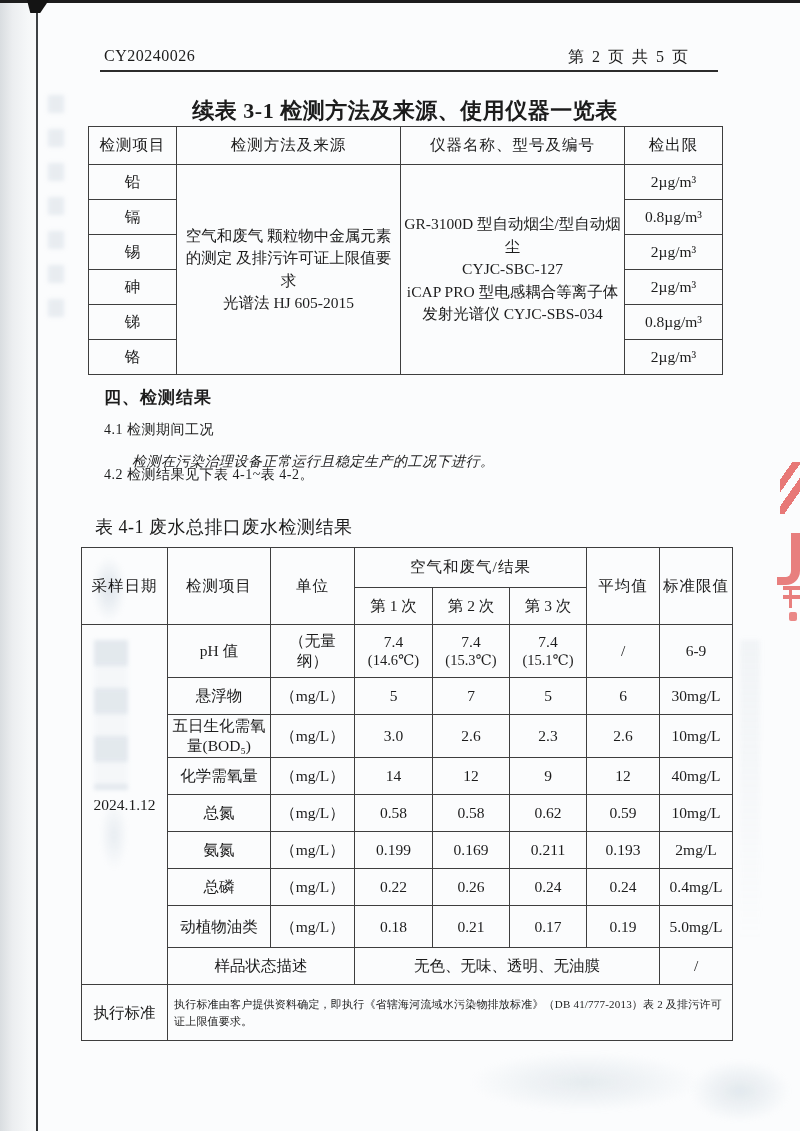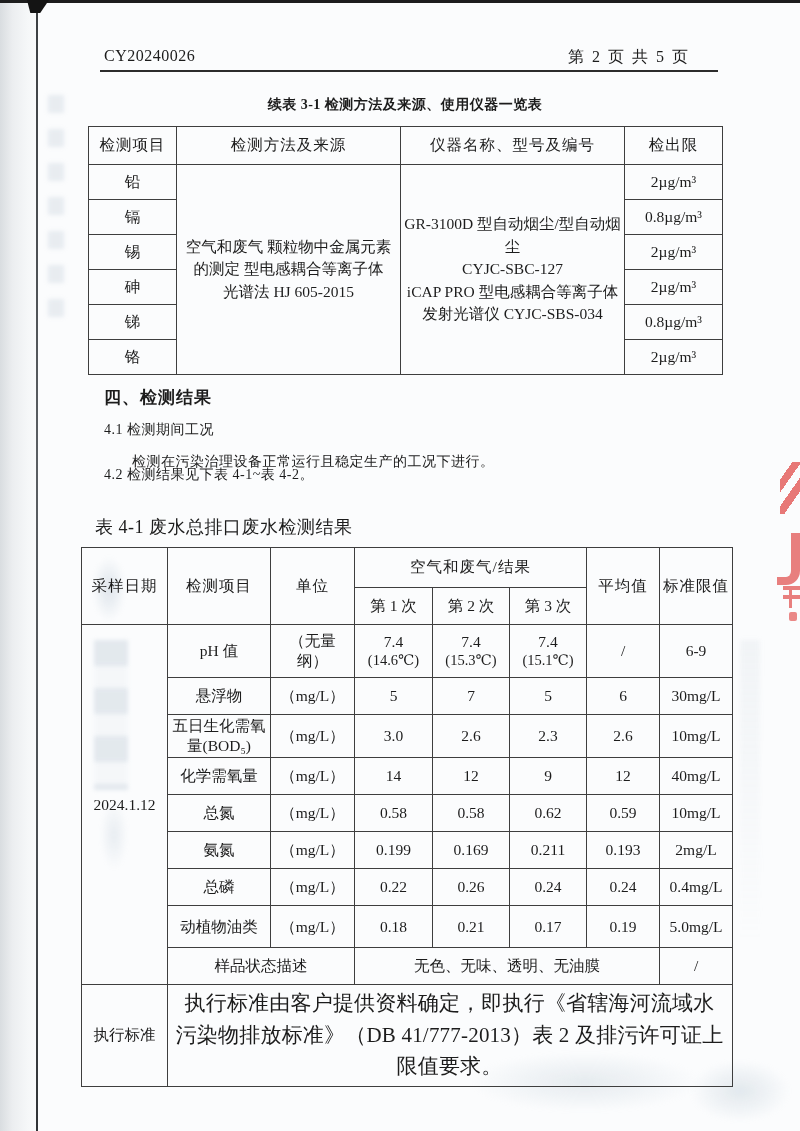--- a/index.html
+++ b/index.html
@@ -33,39 +33,39 @@
     border-bottom-right-radius:14px;opacity:.8;box-sizing:border-box;}
   .stf3{left:783px;top:586px;width:17px;height:22px;
     background:linear-gradient(180deg,#e4615f 0 4px,transparent 4px 9px,#e4615f 9px 13px,transparent 13px),
     linear-gradient(90deg,transparent 0 6px,#e4615f 6px 9px,transparent 9px);opacity:.8;}
   .stf4{left:789px;top:612px;width:8px;height:9px;background:#e4615f;border-radius:2px;opacity:.75;}
   
   .abs{position:absolute;}
   .hdr-no{left:104px;top:47px;font-size:16px;letter-spacing:.5px;}
   .hdr-page{left:568px;top:47px;font-size:16px;letter-spacing:2px;}
   .hdr-rule{left:100px;top:70px;width:618px;height:0;border-top:2px solid #2c2c2c;}
-  .t31-title{left:88px;top:96px;width:634px;text-align:center;font-size:14px;font-weight:bold;letter-spacing:.5px;}
+  .t31-title{left:88px;top:96px;width:634px;text-align:center;font-size:22px;font-weight:bold;letter-spacing:.5px;}
   .sec-h{left:104px;top:386px;font-size:17px;font-weight:bold;letter-spacing:1px;}
   .sec-line{font-size:14px;letter-spacing:.5px;}
   .sec-41{left:104px;top:421px;}
-  .sec-41t{left:132px;top:453px;}
+  .sec-41t{left:132px;top:453px;font-style:italic;}
   .sec-42{left:104px;top:466px;}
   .t41-title{left:95px;top:515px;width:651px;text-align:left;font-size:18px;font-weight:normal;letter-spacing:.5px;}
   
   table{border-collapse:collapse;table-layout:fixed;position:absolute;}
   td{border:1.6px solid #3e3e3e;text-align:center;vertical-align:middle;
      padding:1px 3px;font-size:15.5px;line-height:1.3;overflow:hidden;}
   .t31{left:88px;top:126px;width:634px;}
   .t41{left:81px;top:547px;width:651px;}
   .rh38{height:38px}.rh35{height:35px}.rh40{height:40px}.rh37{height:37px}
   .rh53{height:53px}.rh43{height:43px}.rh42{height:42px}.rh56{height:56px}
   .subline{display:block;font-size:14.5px;line-height:1.15;}
   .mainline{display:block;line-height:1.2;}
   .mline{display:block;line-height:1.45;}
-  .std-text{text-align:center;padding:3px 7px 3px 6px;font-size:21px;line-height:1.5;letter-spacing:.2px;margin-top:46px;}
+  .std-text{text-align:left;padding:3px 7px 3px 6px;font-size:11px;line-height:1.5;letter-spacing:.2px;margin-top:46px;}
   .hdrcell{letter-spacing:1px;}
 </style>
 </head>
 <body>
 
 <div class="left-strip"></div>
 <div class="left-line"></div>
 <div class="top-edge"></div>
 <div class="corner-wedge"></div>
 <div class="smudge sm1"></div>
@@ -96,21 +96,21 @@
       <tr class="rh38">
     <td class="hdrcell">检测项目</td>
     <td class="hdrcell">检测方法及来源</td>
     <td class="hdrcell">仪器名称、型号及编号</td>
     <td class="hdrcell">检出限</td>
   </tr>
   <tr class="rh35">
     <td>铅</td>
     <td rowspan="6">
       <span class="mline">空气和废气 颗粒物中金属元素</span>
-      <span class="mline">的测定 型电感耦合等离子体</span>
+      <span class="mline">的测定 及排污许可证上限值要求</span>
       <span class="mline">光谱法 HJ 605-2015</span>
     </td>
     <td rowspan="6">
       <span class="mline">GR-3100D 型自动烟尘/型自动烟尘</span>
       <span class="mline">CYJC-SBC-127</span>
       <span class="mline">iCAP PRO 型电感耦合等离子体</span>
       <span class="mline">发射光谱仪 CYJC-SBS-034</span>
     </td>
     <td>2µg/m³</td>
   </tr>

